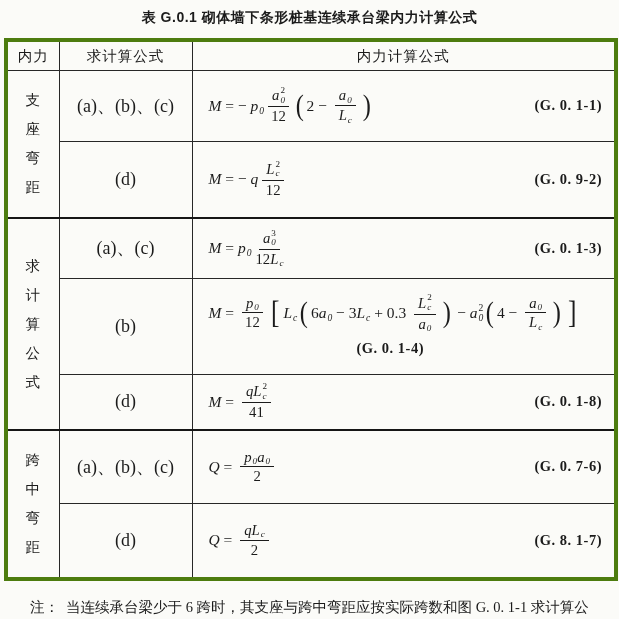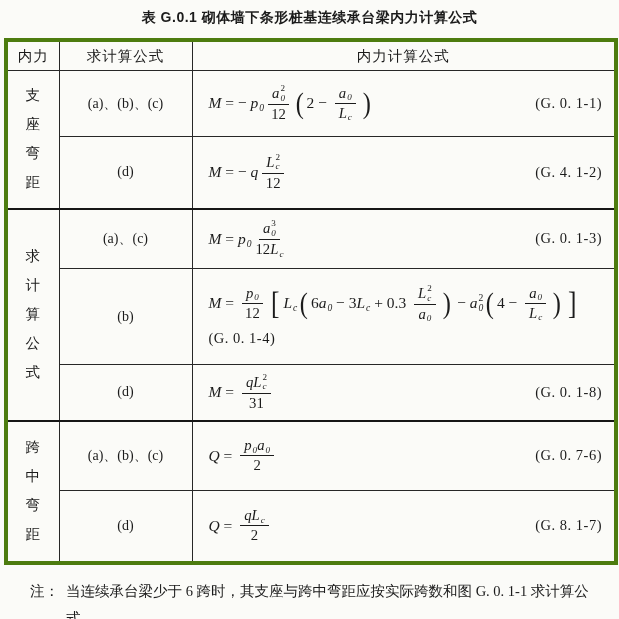--- a/index.html
+++ b/index.html
@@ -36,37 +36,37 @@
     font-weight:normal;
     font-size:14.5px;
     letter-spacing:1px;
     text-align:center;
   }
   td.grp{
     text-align:center;
     font-size:14.5px;
     line-height:2.0;
     letter-spacing:1px;
-    padding:0 10px;
+    padding:15px 10px;
     word-break:break-all;
   }
   td.diag{
     text-align:center;
-    font-size:14px;
+    font-size:18px;
     white-space:nowrap;
   }
   td.fcell{padding:0 12px 0 16px;}
   .finner{
     display:flex;
     align-items:center;
     justify-content:space-between;
   }
   .fline{display:block;}
-  .eqline{display:block;text-align:left;padding:6px 30px 2px 0;}
-  .eqnum{font-size:14.5px;white-space:nowrap;letter-spacing:0.5px;}
+  .eqline{display:block;text-align:center;padding:6px 30px 2px 0;}
+  .eqnum{font-size:14.5px;white-space:nowrap;letter-spacing:0.5px;font-weight:bold;}
   tr.gsep td{border-top:2px solid #161616;}
 
   
   .formula{
     display:inline-flex;
     align-items:center;
     font-size:15.5px;
     font-family:"Liberation Serif", serif;
   }
   .rom{white-space:pre;font-style:normal;}
@@ -216,21 +216,21 @@
                         <span class="ssup">2</span>
                         <span class="ssub">c</span>
                       </span>
                     </span>
                   </span>
                   <span class="den">
                     <span class="rom">12</span>
                   </span>
                 </span>
               </span>
-          <span class="eqnum">(G. 4. 1-2)</span>
+          <span class="eqnum">(G. 0. 9-2)</span>
         </div>
       </td>
     </tr>
 
     <tr class="gsep" style="height:60px">
       <td class="grp" rowspan="3">求计算公式</td>
       <td class="diag">(a)、(c)</td>
       <td class="fcell">
         <div class="finner">
           <span class="formula">
@@ -361,21 +361,21 @@
                     <span class="vit">q</span>
                     <span class="vw">
                       <span class="vit">L</span>
                       <span class="sst">
                         <span class="ssup">2</span>
                         <span class="ssub">c</span>
                       </span>
                     </span>
                   </span>
                   <span class="den">
-                    <span class="rom">31</span>
+                    <span class="rom">41</span>
                   </span>
                 </span>
               </span>
           <span class="eqnum">(G. 0. 1-8)</span>
         </div>
       </td>
     </tr>
 
     <tr class="gsep" style="height:70px">
       <td class="grp" rowspan="2">跨中弯距</td>

